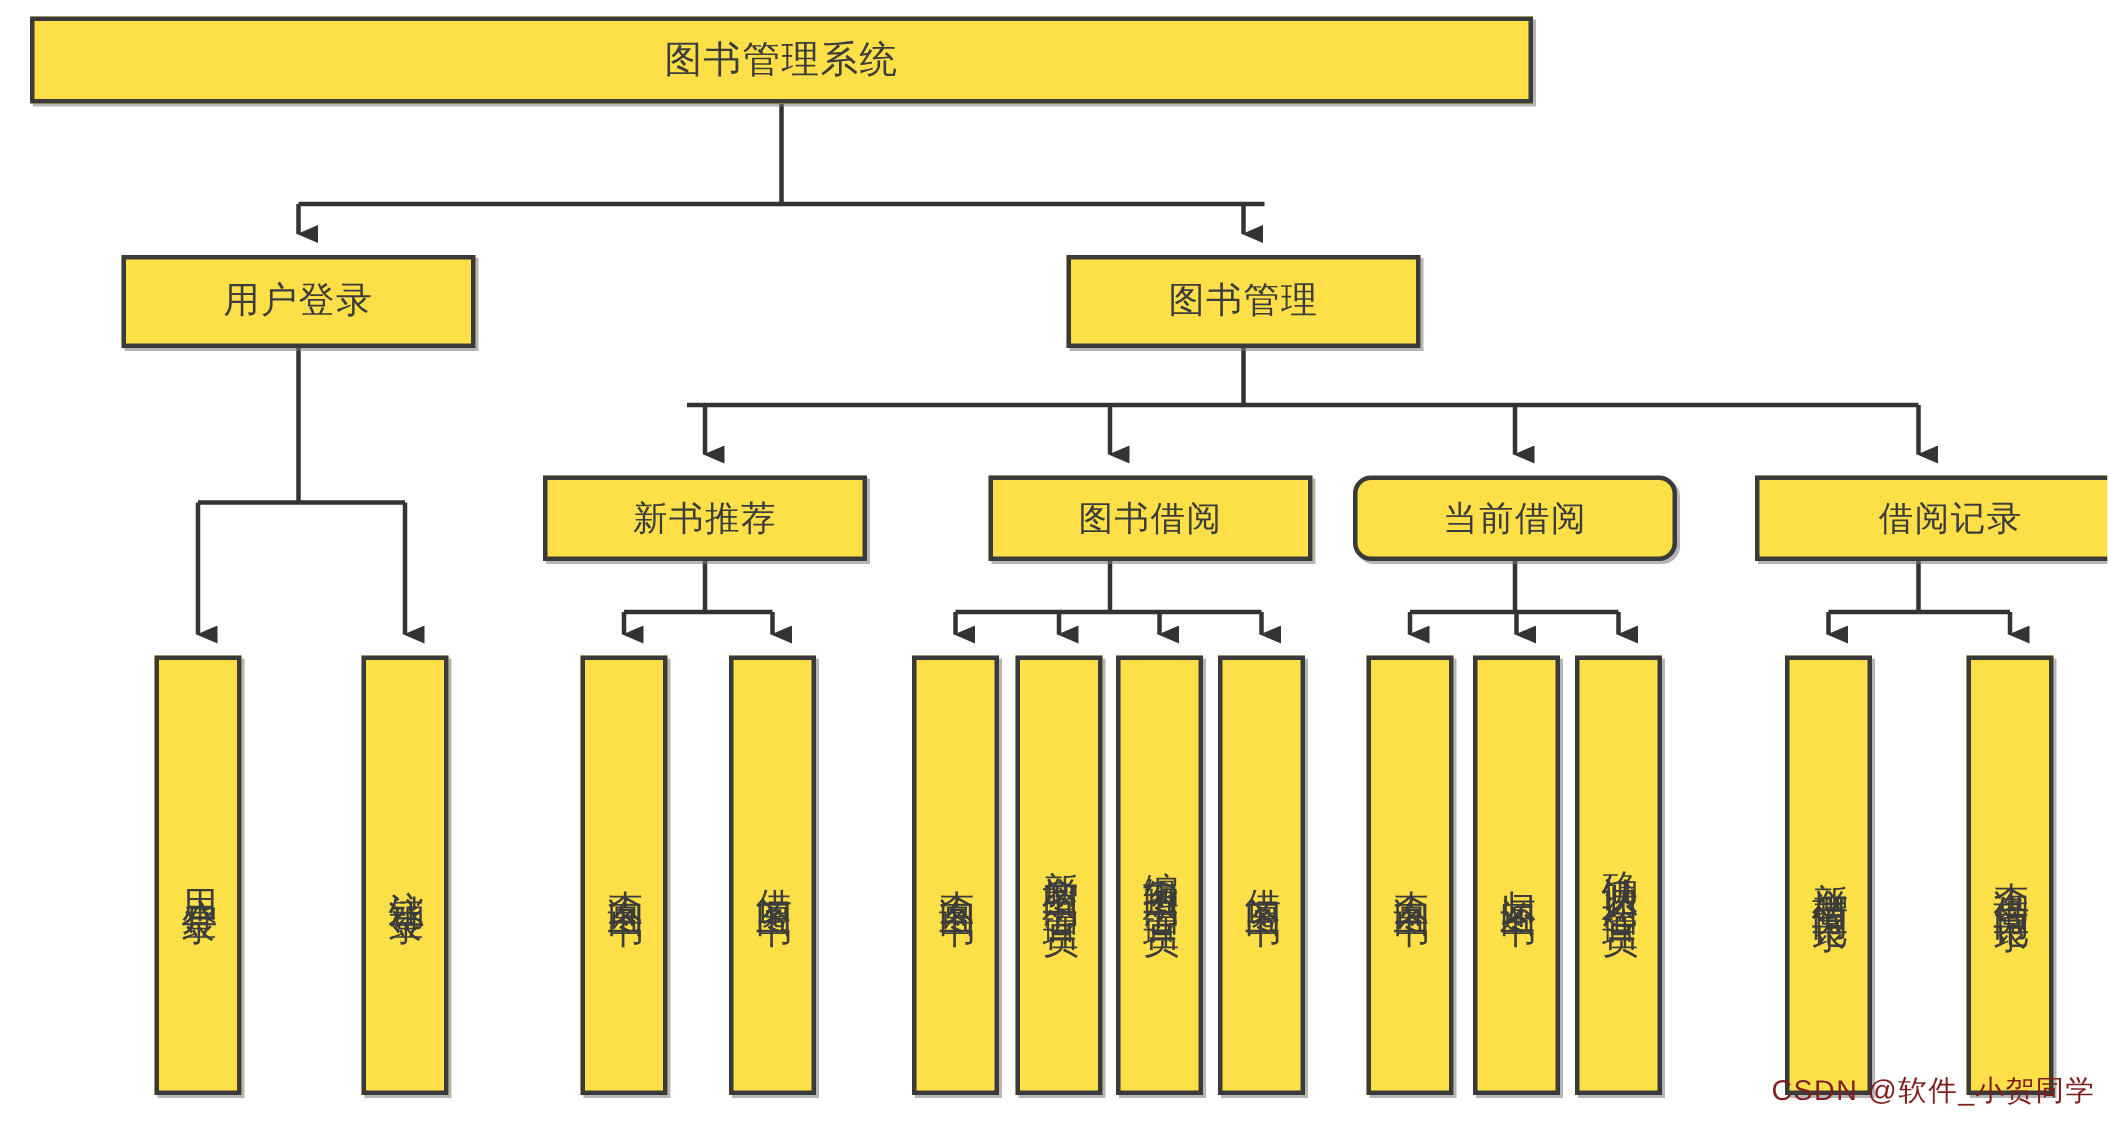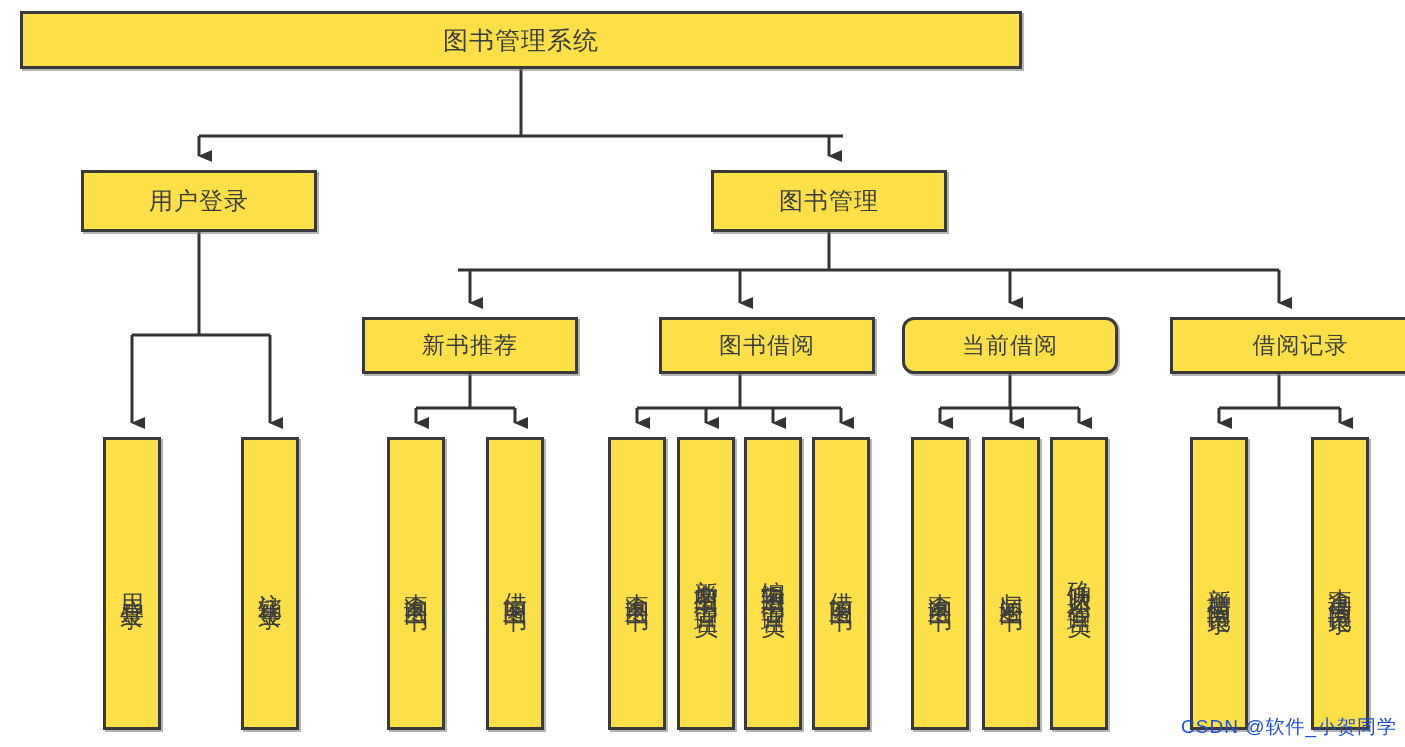--- a/index.html
+++ b/index.html
@@ -58,21 +58,21 @@
     letter-spacing: 5px;
     line-height: 1;
     white-space: nowrap;
     display: block;
   }
   .watermark {
     position: absolute;
     right: 8px;
     bottom: 7px;
     font-size: 19px;
-    color: #1d4ed8;
+    color: #7f1d1d;
     letter-spacing: 1px;
     white-space: nowrap;
     z-index: 3;
   }
 </style>
 </head>
 <body>
 
 <div id="canvas">
 

